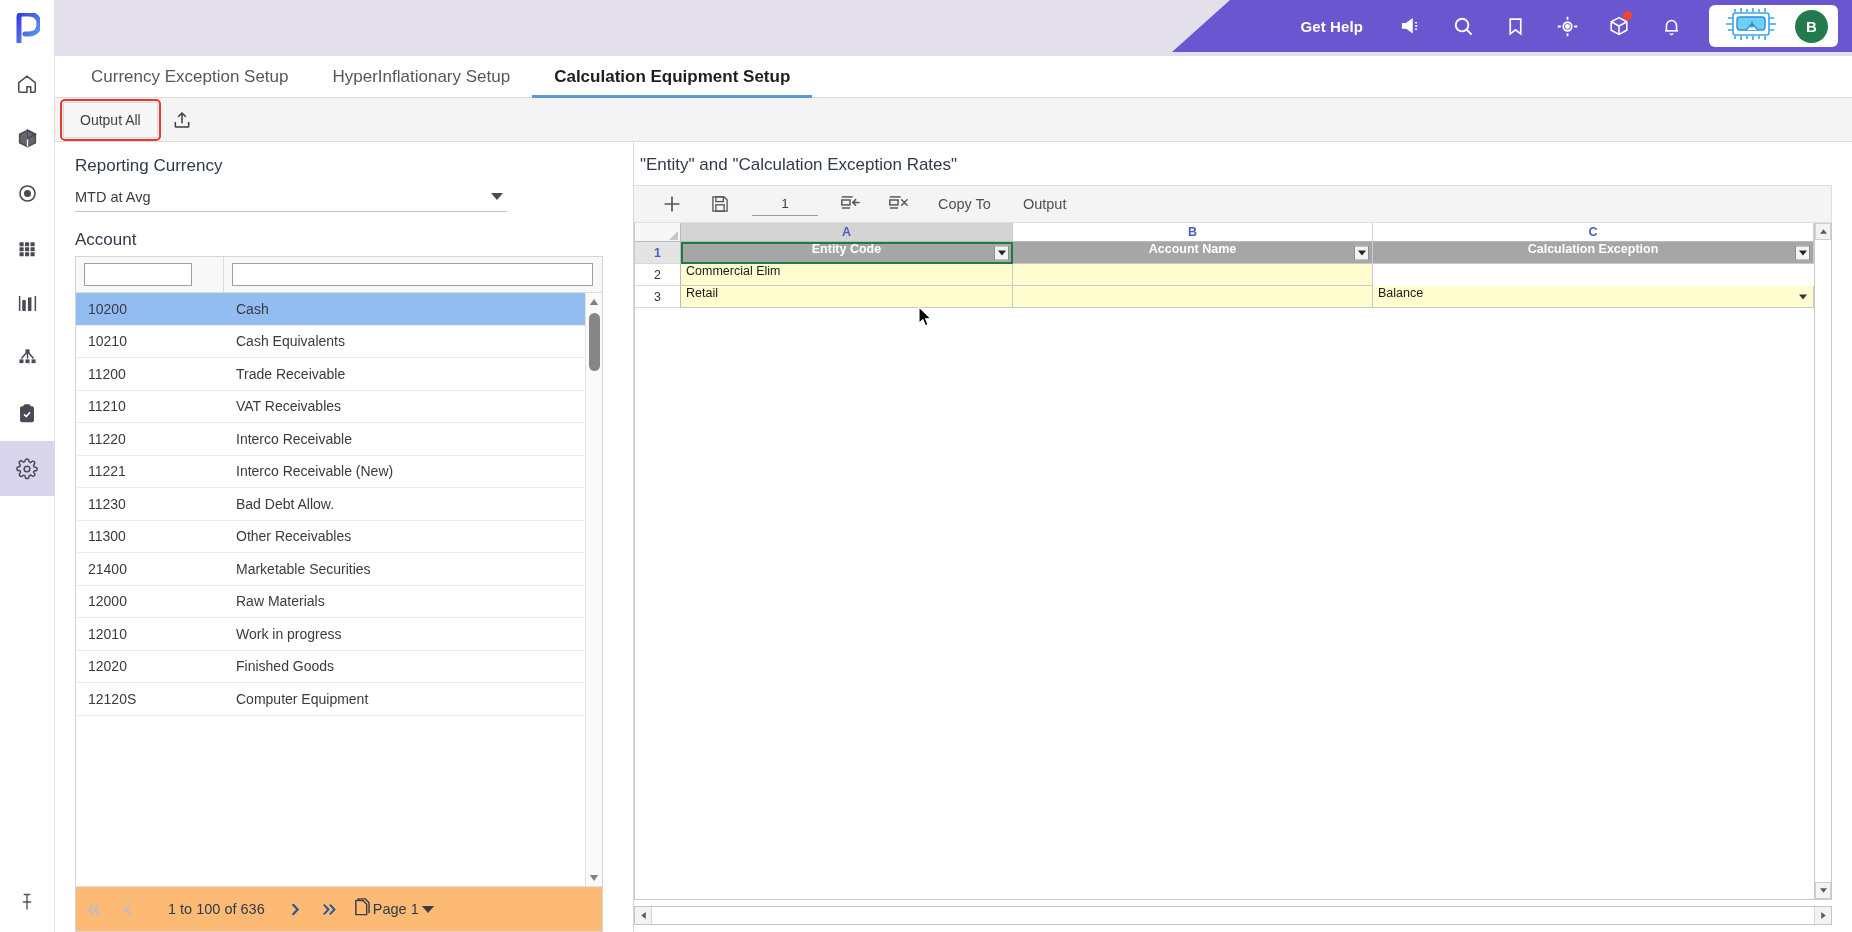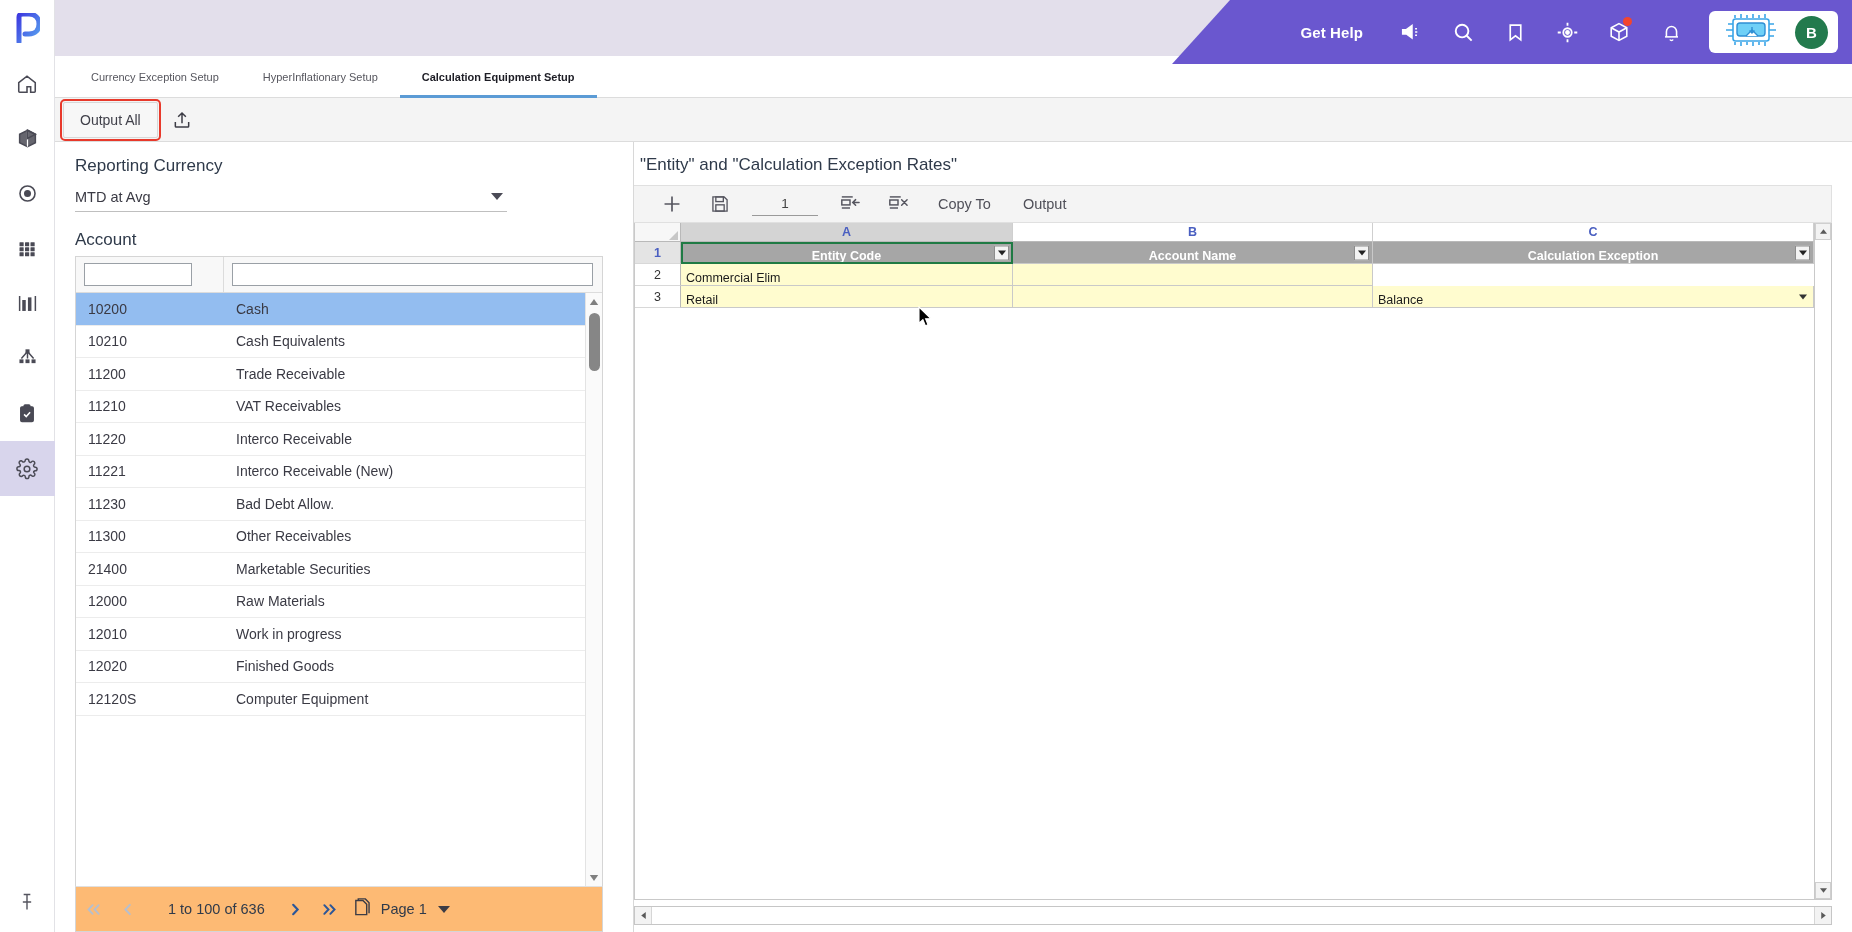--- a/index.html
+++ b/index.html
@@ -30,21 +30,21 @@
   .rail-item.active { background: #d8d5ec; }
   .rail-spacer { flex: 1 1 auto; }
   .rail-bottom { width: 55px; height: 60px; display: flex; align-items: center; justify-content: center; color: #55555f; }
 
   
   .main { flex: 1 1 auto; height: 932px; position: relative; display: flex; flex-direction: column; background: #fff; }
 
   
   .topband { height: 56px; position: relative; background: #e3dfeb; flex: 0 0 56px; }
   .topband-purple {
-    position: absolute; top: 0; right: 0; height: 64px; width: 680px;
+    position: absolute; top: 0; right: 0; height: 52px; width: 680px;
     background: #6a57cf;
     clip-path: polygon(58px 0, 100% 0, 100% 100%, 0 100%);
     display: flex; align-items: center; justify-content: flex-end;
     padding-right: 14px; gap: 0px;
   }
   .gethelp { color: #fff; font-size: 15px; font-weight: 600; margin-right: 22px; cursor: pointer; letter-spacing:.1px; }
   .hdr-ico {
     width: 52px; height: 56px; display: flex; align-items: center; justify-content: center;
     color: #fff; cursor: pointer; position: relative;
   }
@@ -59,21 +59,21 @@
     display: flex; align-items: center; justify-content: center;
   }
 
   
   .tabs {
     height: 42px; flex: 0 0 42px; background: #fff; border-bottom: 1px solid #dcdcdc;
     display: flex; align-items: stretch; padding-left: 14px;
   }
   .tab {
     padding: 7px 22px; display: flex; align-items: center;
-    font-size: 11px; color: #56565e; cursor: pointer; position: relative;
+    font-size: 17px; color: #56565e; cursor: pointer; position: relative;
     white-space: nowrap;
   }
   .tab.active { color: #1d1d25; font-weight: 700; }
   .tab.active::after {
     content: ''; position: absolute; left: 0; right: 0; bottom: -1px; height: 3px; background: #5b9bd5;
   }
 
   
   .actionbar {
     height: 44px; flex: 0 0 44px; background: #f4f4f4; border-bottom: 1px solid #dcdcdc;
@@ -128,21 +128,21 @@
 
   .pager {
     height: 46px; flex: 0 0 46px; margin-left: 20px; width: 528px;
     border: 1px solid #d5d5d5; border-top: 1px solid #e0e0e0;
     display: flex; align-items: center; gap: 0px; background: #fdba74;
   }
   .pg-btn { width: 34px; height: 46px; display: flex; align-items: center; justify-content: center; cursor: pointer; font-size: 19px; }
   .pg-dis { color: #b5bfcf; }
   .pg-en { color: #2a5699; font-weight: 700; }
   .pg-count { font-size: 14.5px; color: #2f3a4a; margin: 0 14px 0 24px; white-space: nowrap; }
-  .pg-page { display: flex; align-items: center; gap: 11px; font-size: 14.5px; color: #2f3a4a; cursor: pointer; margin-left: 6px; }
+  .pg-page { display: flex; align-items: center; gap: 3px; font-size: 14.5px; color: #2f3a4a; cursor: pointer; margin-left: 6px; }
 
   
   .rightpane { flex: 1 1 auto; min-width: 0; display: flex; flex-direction: column; border-left: 1px solid #d8d8d8; background: #fff; }
   .rp-title { font-size: 17px; color: #2f3a4a; padding: 13px 0 10px 6px; }
   .sheetbar {
     height: 38px; background: #f4f4f4; border: 1px solid #e0e0e0; border-left: none;
     display: flex; align-items: center; gap: 0; padding-left: 14px; margin-right: 20px;
   }
   .sb-ico { width: 48px; height: 38px; display: flex; align-items: center; justify-content: center; cursor: pointer; color: #55555f; }
   .sb-num { width: 66px; height: 24px; border: none; border-bottom: 1px solid #9a9a9a; background: transparent;
@@ -164,21 +164,21 @@
   .colB { width: 360px; flex: 0 0 360px; }
   .colC { flex: 1 1 auto; }
 
   .srow { display: flex; height: 22px; }
   .rh {
     width: 46px; flex: 0 0 46px; display: flex; align-items: center; justify-content: center;
     font-size: 12.5px; color: #333; background: #fff; border-right: 1px solid #b9b9b9; border-bottom: 1px solid #d8d8d8;
   }
   .rh.hl { background: #e4e4e4; color: #4a5fc1; font-weight: 600; }
   .cell {
-    display: flex; align-items: flex-end; font-size: 12.5px; color: #1b1b1b;
+    display: flex; align-items: flex-start; font-size: 12.5px; color: #1b1b1b;
     border-right: 1px solid #c9c9c9; border-bottom: 1px solid #c9c9c9;
     padding-left: 5px; position: relative; background: #fffccf; overflow: hidden; white-space: nowrap;
   }
   .cell.hdrcell { background: #a6a6a6; color: #fff; font-weight: 700; justify-content: center; padding-left: 0; }
   .cell.active { outline: 2px solid #1f7a44; outline-offset: -2px; z-index: 2; }
   .filt {
     position: absolute; right: 3px; top: 50%; transform: translateY(-50%);
     width: 15px; height: 15px; background: #f3f3f3; border: 1px solid #8d8d8d;
     display: flex; align-items: center; justify-content: center;
   }

